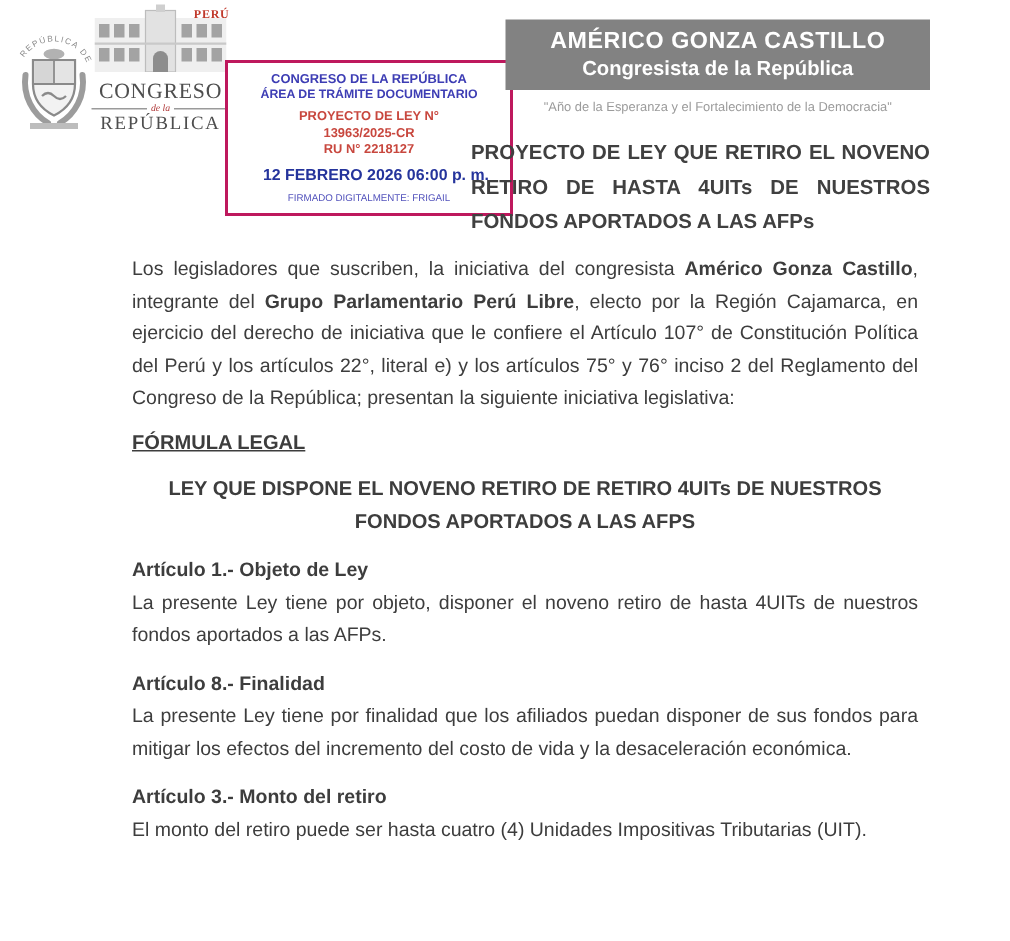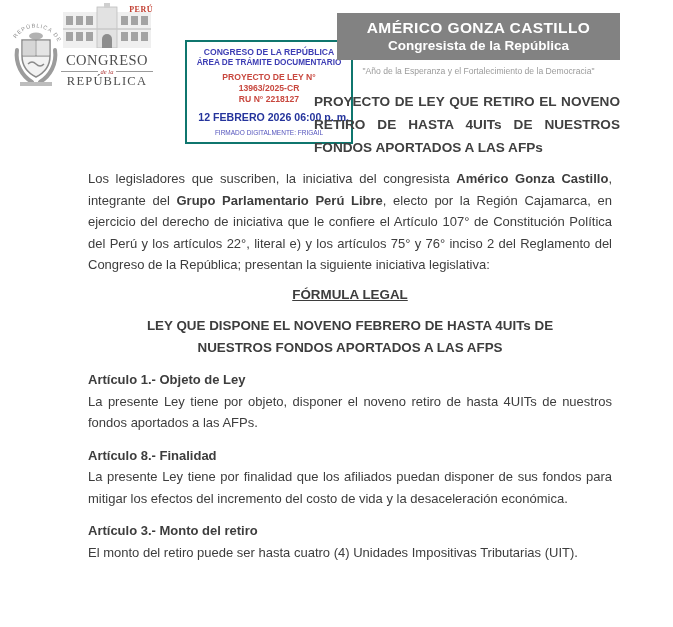--- a/index.html
+++ b/index.html
@@ -13,42 +13,42 @@
   .congress-logo .peru-label{position:absolute;top:3px;right:0px;color:#c0392b;font-weight:bold;
     font-size:8px;font-family:"Liberation Serif",serif;letter-spacing:.5px;}
   .congress-word{font-family:"Liberation Serif",serif;color:#4e4e4e;font-size:14.5px;
     letter-spacing:.5px;line-height:15px;margin-top:1px;}
   .dela-row{display:flex;align-items:center;justify-content:center;gap:3px;height:7px;}
   .dela-row .rule{flex:1;border-top:1px solid #9a9a9a;height:0;}
   .dela{color:#b03a3a;font-size:6.5px;font-style:italic;font-family:"Liberation Serif",serif;}
   .republica-word{font-family:"Liberation Serif",serif;color:#4e4e4e;font-size:12.5px;
     letter-spacing:1.2px;line-height:13px;}
   
-  .stamp{position:absolute;left:150px;top:40px;width:160px;border:2px solid #0f766e;
-    background:#fff;text-align:center;padding:5px 2px 5px;margin-left:35px;}
+  .stamp{position:absolute;left:150px;top:40px;width:160px;border:2px solid #be185d;
+    background:#fff;text-align:center;padding:5px 14px 5px;}
   .stamp .s1{color:#3d3db4;font-size:8.6px;font-weight:bold;line-height:10.5px;}
   .stamp .s2{color:#3d3db4;font-size:8.2px;font-weight:bold;line-height:10.5px;}
   .stamp .recibido{color:#2a2ac8;font-size:17px;font-weight:bold;letter-spacing:1px;
     margin-top:3px;line-height:19px;}
   .stamp .red{color:#c8473e;font-size:8.6px;font-weight:bold;line-height:11px;}
   .stamp .red-block{margin-top:4px;}
   .stamp .date{color:#25349c;font-size:10.6px;font-weight:bold;margin-top:6px;line-height:12px;text-align:right;}
   .stamp .signed{color:#5353bc;font-size:6.5px;margin-top:6px;line-height:8px;}
   
   .header-right{position:absolute;left:314px;top:13px;width:306px;}
   .name-box{background:#828282;color:#ffffff;text-align:center;padding:5px 2px 6px;margin-left:23px;}
   .name-box .name{font-size:15.5px;font-weight:bold;letter-spacing:.4px;line-height:19px;}
   .name-box .role{font-size:13.5px;font-weight:bold;line-height:17px;}
   .motto{font-size:8.6px;color:#9b9b9b;text-align:center;margin:6px 0 0 23px;line-height:10px;}
   .project-title{margin-top:14px;font-weight:bold;font-size:13.6px;line-height:23px;
     text-align:justify;color:#404040;}
   
   .doc-body{position:absolute;left:88px;top:168px;width:524px;font-size:13px;line-height:21.5px;}
   .intro{text-align:justify;margin:0;}
-  .formula{text-align:center;font-weight:bold;text-decoration:underline;margin:8px 0 0;font-size:13.4px;}
+  .formula{font-weight:bold;text-decoration:underline;margin:8px 0 0;font-size:13.4px;}
   .congress-lines{margin:10px 0 0;}
   .law-title{text-align:center;font-weight:bold;margin:10px auto 0;max-width:480px;font-size:13.4px;}
   .article{margin:11px 0 0;}
   .article .heading{font-weight:bold;}
   .article .text{text-align:justify;margin:0;}
 </style>
 </head>
 <body>
 
 <div class="page">
@@ -126,21 +126,21 @@
     <div class="motto">"Año de la Esperanza y el Fortalecimiento de la Democracia"</div>
     <div class="project-title">PROYECTO DE LEY QUE RETIRO EL NOVENO RETIRO DE HASTA 4UITs DE NUESTROS FONDOS APORTADOS A LAS AFPs</div>
   </div>
 
   <div class="doc-body">
     <p class="intro"><span>Los legisladores que suscriben, la iniciativa del congresista </span><b>Américo Gonza Castillo</b><span>, integrante del </span><b>Grupo Parlamentario Perú Libre</b><span>, electo por la Región Cajamarca, en ejercicio del derecho de iniciativa que le confiere el Artículo 107° de Constitución Política del Perú y los artículos 22°, literal e) y los artículos 75° y 76° inciso 2 del Reglamento del Congreso de la República; presentan la siguiente iniciativa legislativa:</span></p>
 
     <div class="formula">FÓRMULA LEGAL</div>
 
 
-    <div class="law-title">LEY QUE DISPONE EL NOVENO FEBRERO DE HASTA 4UITs DE NUESTROS FONDOS APORTADOS A LAS AFPS</div>
+    <div class="law-title">LEY QUE DISPONE EL NOVENO RETIRO DE RETIRO 4UITs DE NUESTROS FONDOS APORTADOS A LAS AFPS</div>
 
     <div class="article">
       <div class="heading">Artículo 1.- Objeto de Ley</div>
       <p class="text">La presente Ley tiene por objeto, disponer el noveno retiro de hasta 4UITs de nuestros fondos aportados a las AFPs.</p>
     </div>
 
     <div class="article">
       <div class="heading">Artículo 8.- Finalidad</div>
       <p class="text">La presente Ley tiene por finalidad que los afiliados puedan disponer de sus fondos para mitigar los efectos del incremento del costo de vida y la desaceleración económica.</p>
     </div>

